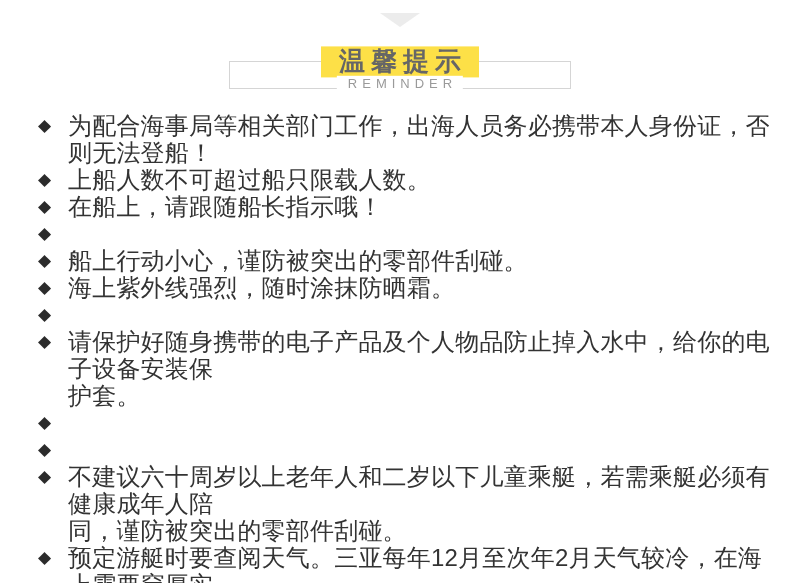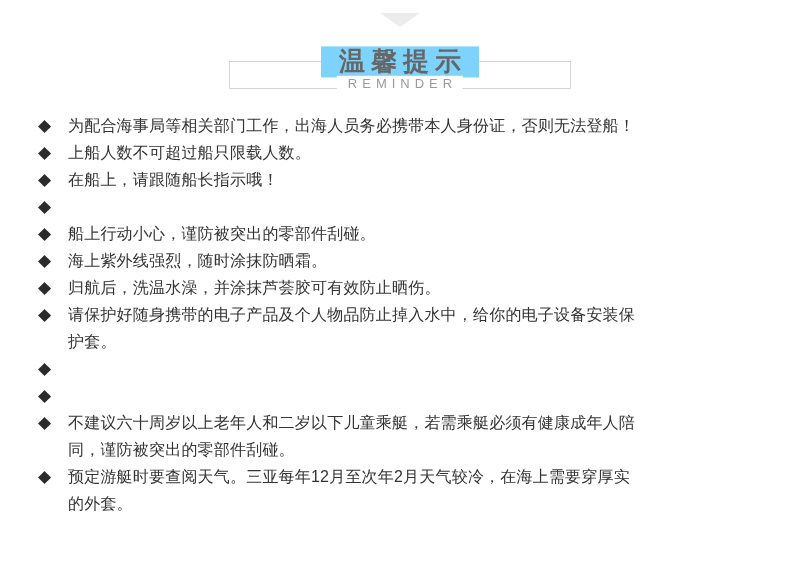--- a/index.html
+++ b/index.html
@@ -25,21 +25,21 @@
     width: 340px;
     height: 26px;
     border: 1px solid #d5d5d5;
     margin: 34px auto 0;
     box-sizing: content-box;
   }
   .header-title {
     position: absolute;
     top: 0; left: 50%;
     transform: translate(-50%, -50%);
-    background: #7dd3fc;
+    background: #fde047;
     padding: 0 12px 0 18px;
     font-size: 26px;
     font-weight: bold;
     color: #666666;
     letter-spacing: 6px;
     white-space: nowrap;
     line-height: 1.2;
   }
   .header-subtitle {
     position: absolute;
@@ -64,21 +64,21 @@
   }
   .bullet {
     flex: 0 0 30px;
     width: 30px;
     font-size: 17px;
     line-height: 27px;
     color: #2b2b2b;
   }
   .text {
     max-width: 706px;
-    font-size: 16px;
+    font-size: 24px;
     line-height: 27px;
     color: #333333;
     white-space: pre-line;
     letter-spacing: 0.2px;
   }
 </style>
 </head>
 <body>
 
 <div class="page">
@@ -109,21 +109,20 @@
     <div class="item">
       <span class="bullet">◆</span>
       <span class="text">船上行动小心，谨防被突出的零部件刮碰。</span>
     </div>
     <div class="item">
       <span class="bullet">◆</span>
       <span class="text">海上紫外线强烈，随时涂抹防晒霜。</span>
     </div>
     <div class="item">
       <span class="bullet">◆</span>
-      <span class="text">归航后，洗温水澡，并涂抹芦荟胶可有效防止晒伤。</span>
     </div>
     <div class="item">
       <span class="bullet">◆</span>
       <span class="text">请保护好随身携带的电子产品及个人物品防止掉入水中，给你的电子设备安装保
 护套。</span>
     </div>
     <div class="item">
       <span class="bullet">◆</span>
     </div>
     <div class="item">

